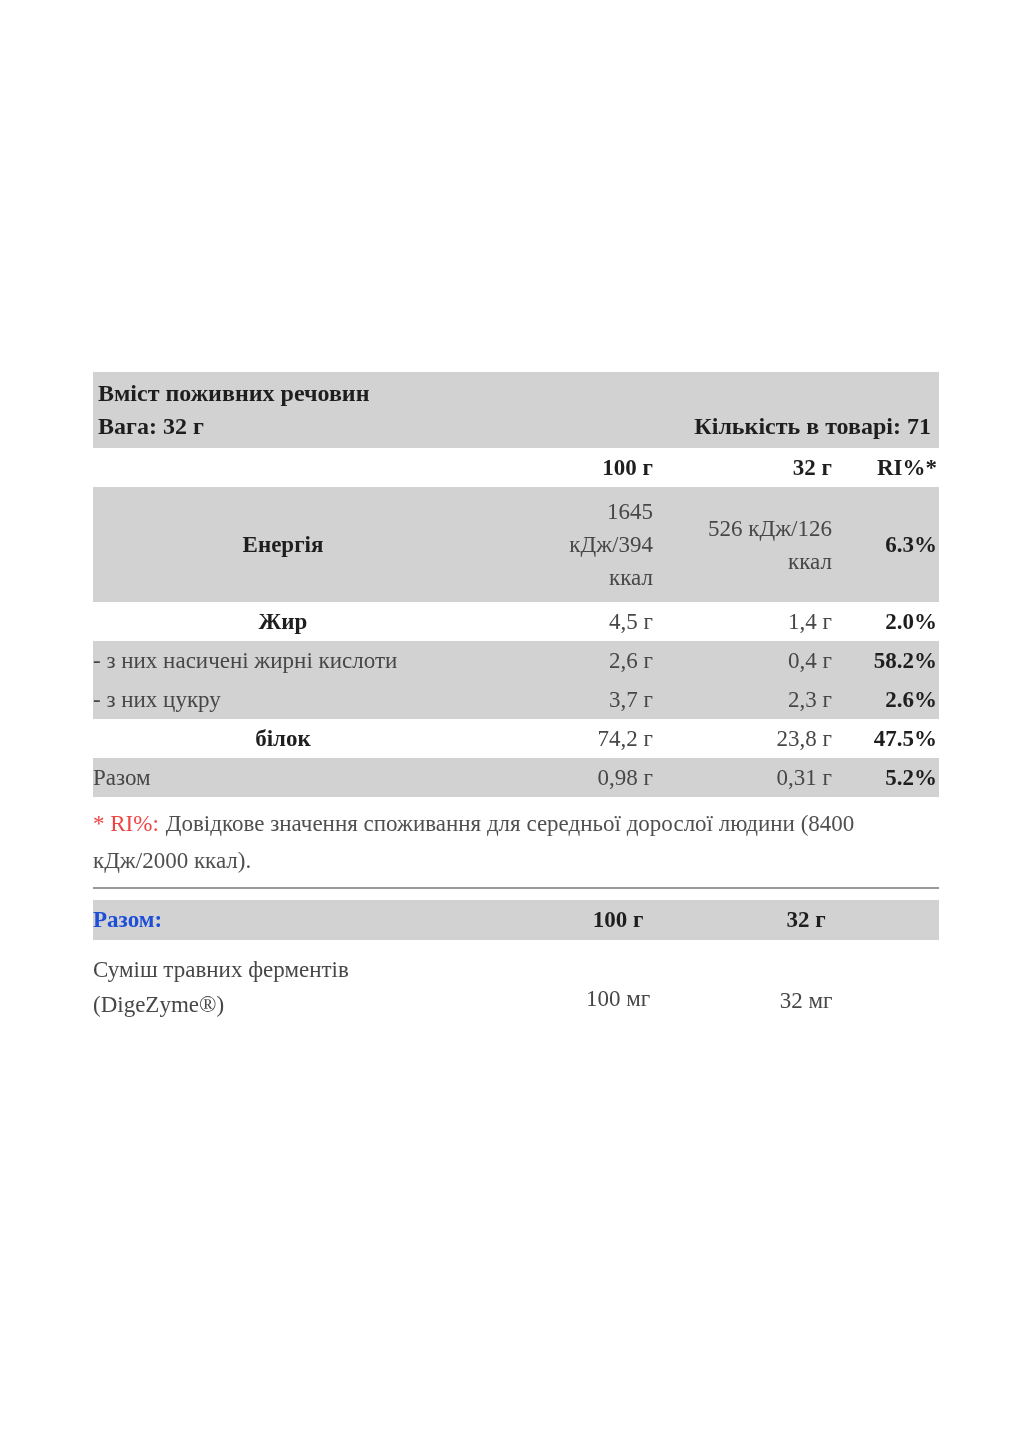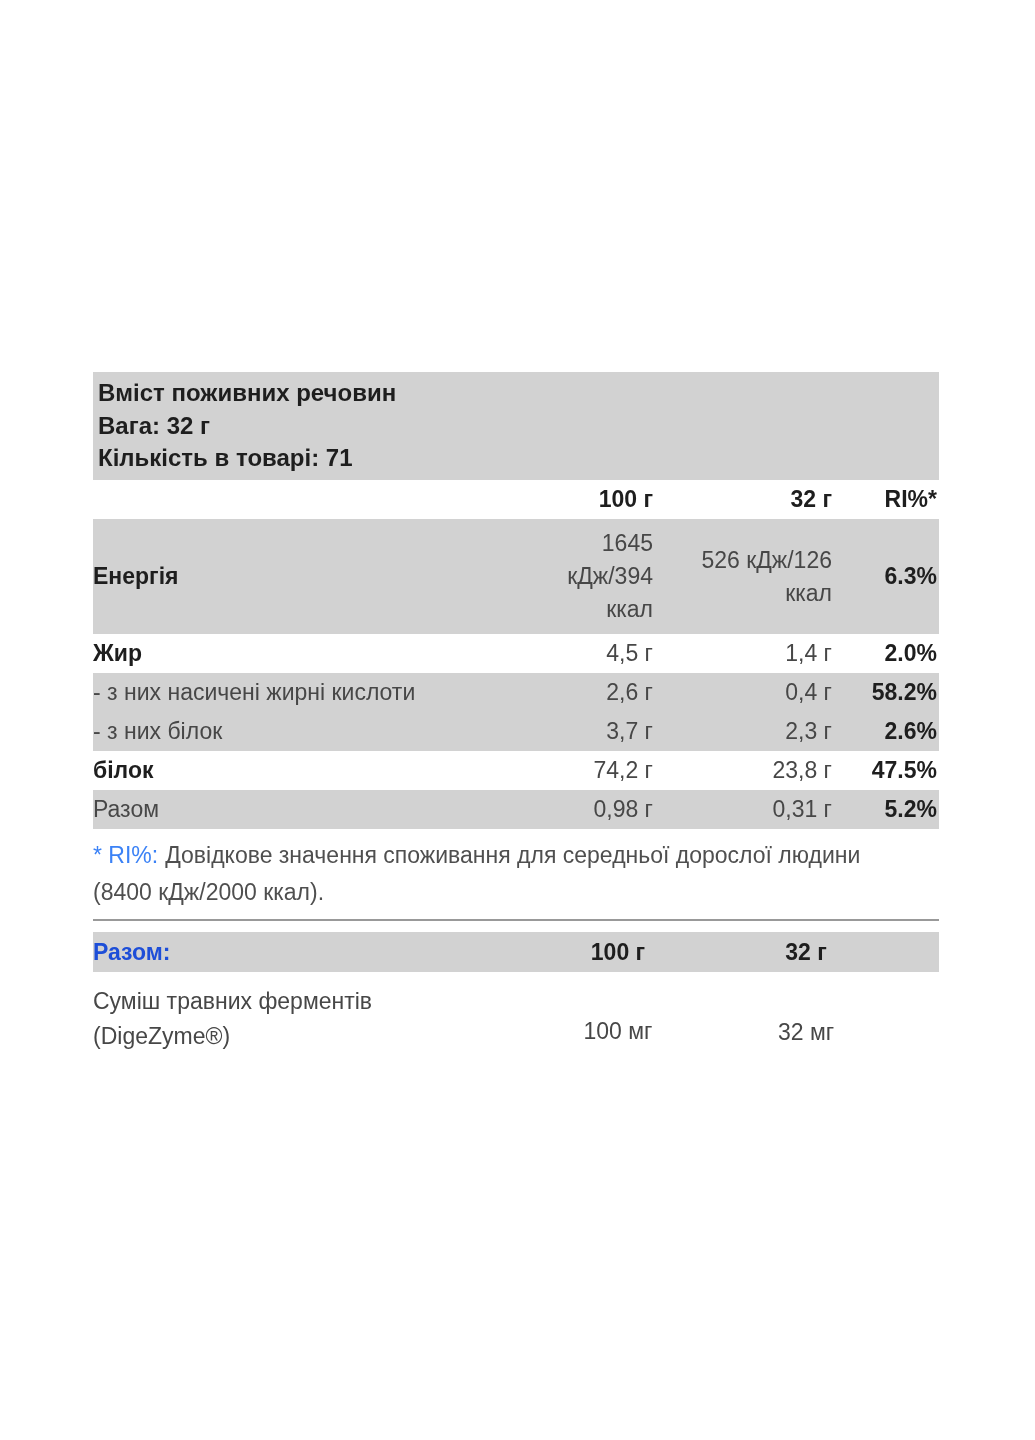--- a/index.html
+++ b/index.html
@@ -2,21 +2,21 @@
 <html><head>
 <meta charset="utf-8">
 <style>
   * { margin: 0; padding: 0; box-sizing: border-box; }
   html, body { background: #ffffff; }
   .canvas {
     position: relative;
     width: 1035px;
     height: 1284px;
     background: #ffffff;
-    font-family: Liberation Sans, sans-serif;
+    font-family: Liberation Serif, serif;
     overflow: hidden;
   }
   .nutrition {
     position: absolute;
     left: 93px;
     top: 372px;
     width: 846px;
     font-size: 23px;
     color: #474747;
   }
@@ -31,46 +31,45 @@
     font-size: 24px;
     line-height: 34px;
   }
   .head-line2 {
     display: flex;
     justify-content: space-between;
     font-weight: bold;
     color: #1e1e1e;
     font-size: 24px;
     line-height: 32px;
-    flex-direction: column;
   }
   
   .row {
     display: grid;
     grid-template-columns: 380px 180px 179px 107px;
     align-items: center;
     min-height: 39px;
     background: #ffffff;
   }
   .row.shaded { background: #d2d2d2; }
   .row.energy { min-height: 115px; }
   .c { overflow: visible; }
   .c.num { text-align: right; }
   .c.ri  { text-align: right; padding-right: 2px; }
-  .bold { font-weight: bold; color: #1e1e1e; }
+  .bold { font-weight: bold; color: #1e1e1e; text-align: center; }
   .pre  { white-space: pre-line; line-height: 33px; }
   .colhead { min-height: 39px; }
   
   .footnote {
     padding-top: 8px;
     max-width: 790px;
     line-height: 37px;
     color: #4f4f4f;
   }
-  .fn-prefix { color: #3b82f6; margin-right: 7px; }
+  .fn-prefix { color: #ef4444; margin-right: 7px; }
   
   .divider {
     height: 2px;
     background: #999999;
     margin: 8px 0 11px 0;
   }
   
   .srow {
     display: grid;
     grid-template-columns: 390px 270px 106px 80px;
@@ -131,21 +130,21 @@
 
     <div class="row shaded">
       <div class="c">- з них насичені жирні кислоти</div>
       <div class="c num">2,6 г</div>
       <div class="c num">0,4 г</div>
       <div class="c ri bold">58.2%</div>
     </div>
 
 
     <div class="row shaded">
-      <div class="c">- з них білок</div>
+      <div class="c">- з них цукру</div>
       <div class="c num">3,7 г</div>
       <div class="c num">2,3 г</div>
       <div class="c ri bold">2.6%</div>
     </div>
 
     <div class="row">
       <div class="c bold">білок</div>
       <div class="c num">74,2 г</div>
       <div class="c num">23,8 г</div>
       <div class="c ri bold">47.5%</div>

